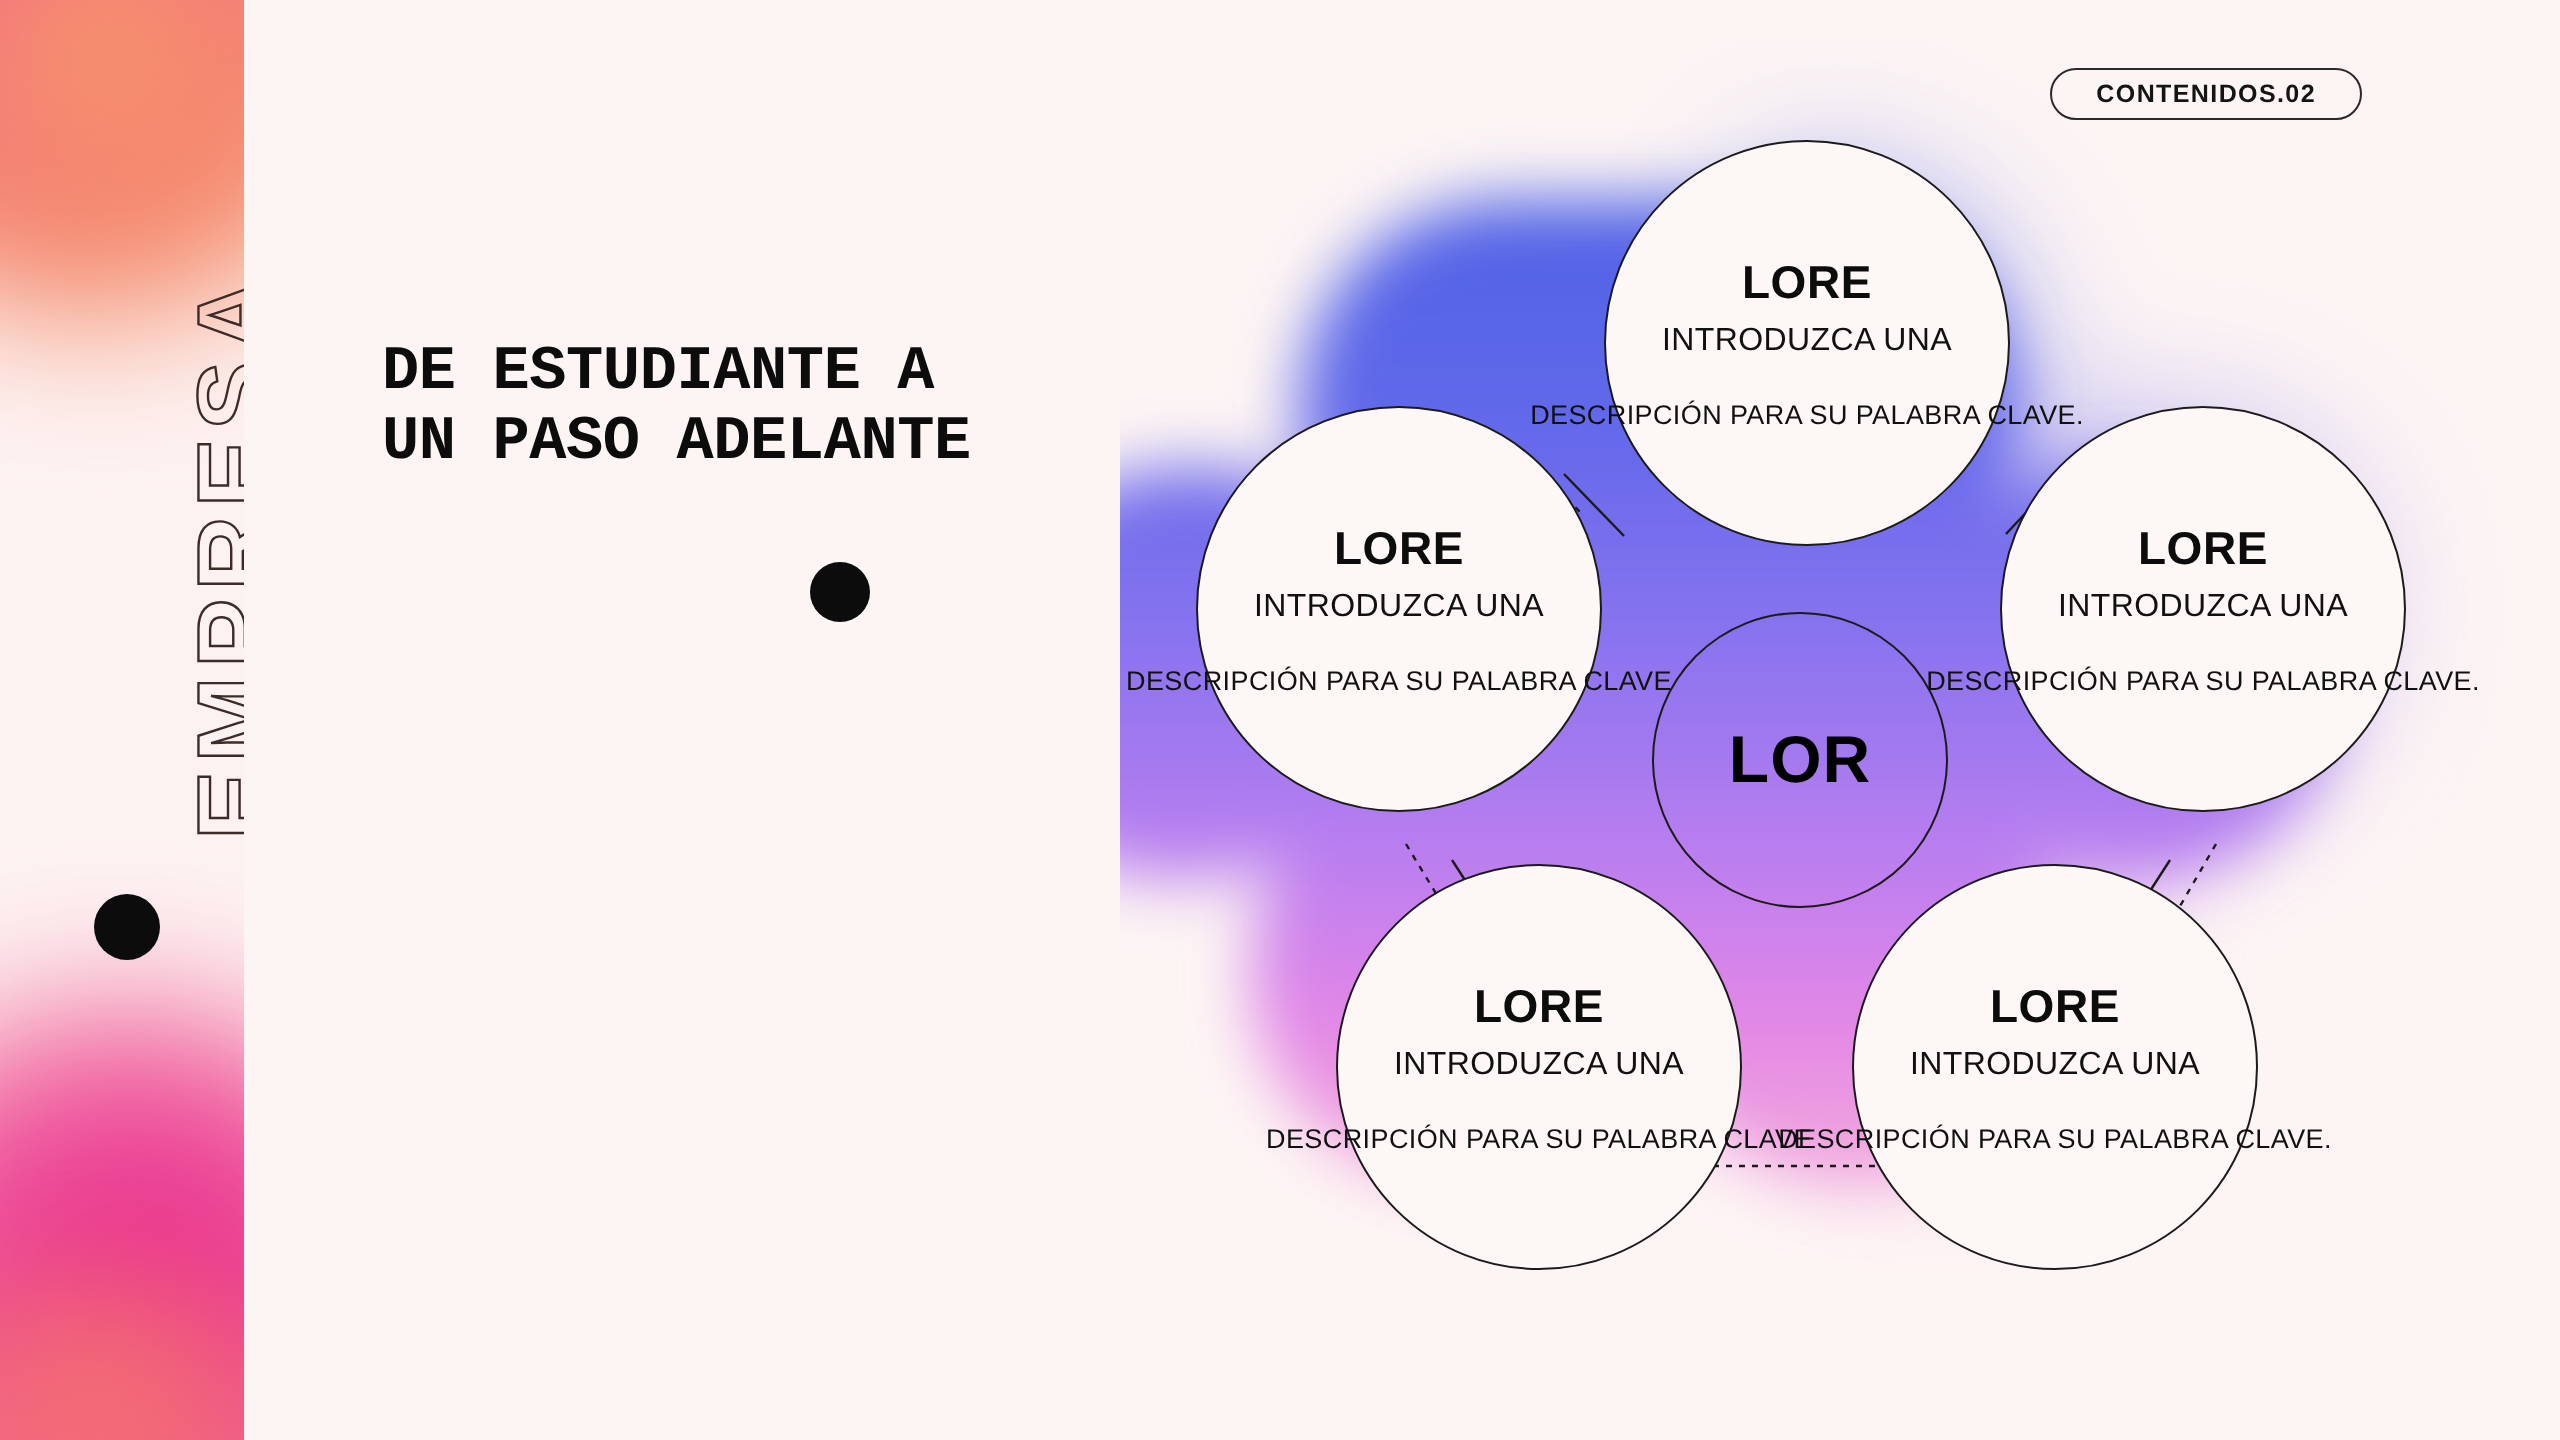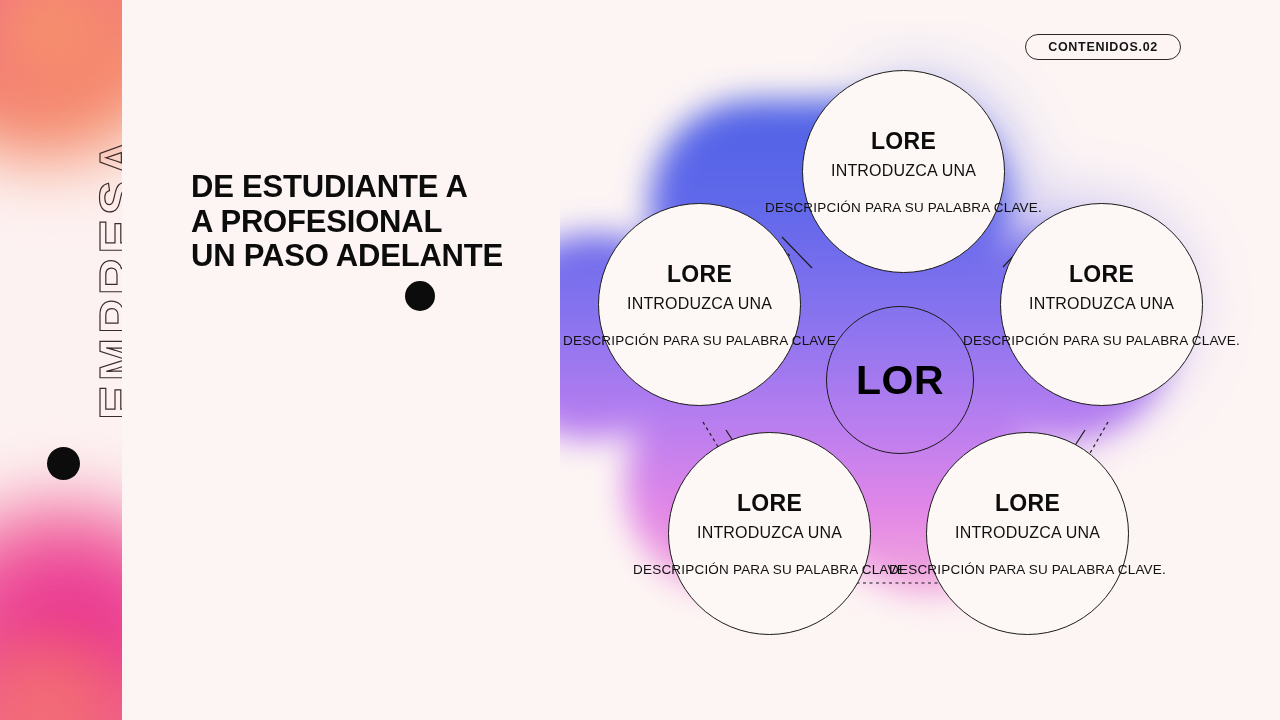--- a/index.html
+++ b/index.html
@@ -107,21 +107,21 @@
   #heading {
     position: absolute;
     left: 191px;
     top: 170px;
     font-size: 31px;
     font-weight: 700;
     line-height: 1.12;
     letter-spacing: -0.2px;
     color: #0c0c0c;
   }
-  #heading div { white-space: nowrap; }
+  #heading div { white-space: nowrap; font-family: Liberation Mono, monospace; }
   #heading-dot {
     position: absolute;
     left: 405px; top: 281px;
     width: 30px; height: 30px;
     border-radius: 50%;
     background: #0c0c0c;
   }
 
   
   #diagram {
@@ -171,21 +171,21 @@
     position: absolute;
     border-radius: 50%;
     border: 1.3px solid #1b1b1b;
     background: transparent;
     display: flex;
     align-items: center;
     justify-content: center;
     box-sizing: border-box;
   }
   #center-node .c-title {
-    font-size: 41px;
+    font-size: 33px;
     font-weight: 700;
     color: #000;
     letter-spacing: 0.5px;
   }
 </style>
 </head>
 <body>
 
 <div id="slide">
 
@@ -200,21 +200,20 @@
     <div id="sidebar-dot"></div>
 
   </div>
 
   <div id="badge">
     <span>CONTENIDOS.02</span>
   </div>
 
   <div id="heading">
     <div>DE ESTUDIANTE A</div>
-    <div>A PROFESIONAL</div>
     <div>UN PASO ADELANTE</div>
   </div>
   <div id="heading-dot"></div>
 
   <div id="diagram">
 
     <svg width="700" height="680" viewBox="0 0 700 680">
       <defs>
         <linearGradient id="blobGrad" x1="0" y1="0" x2="0" y2="1">
           <stop offset="0%" stop-color="#4f63e6"></stop>

